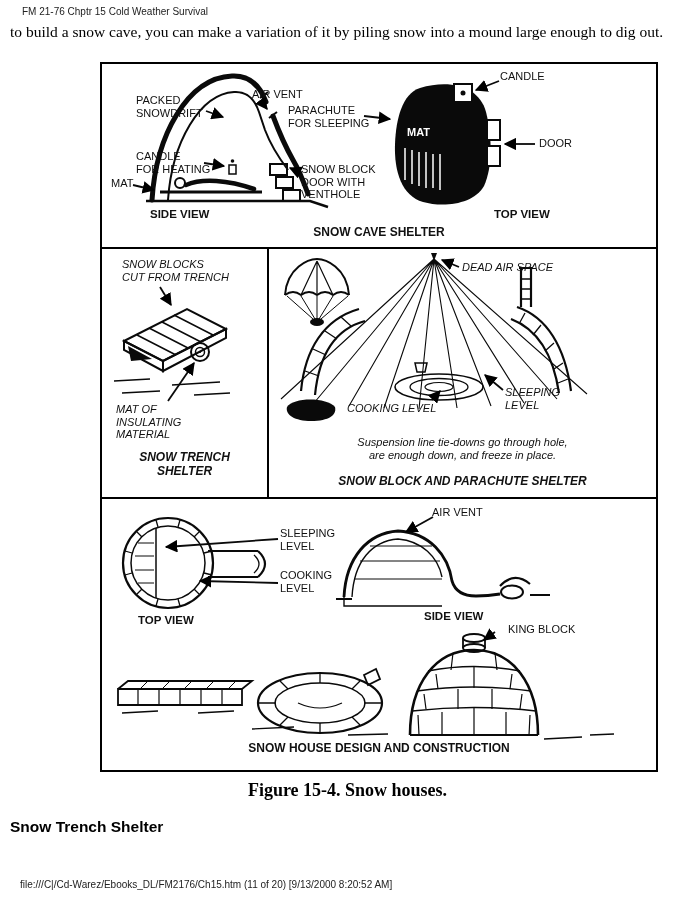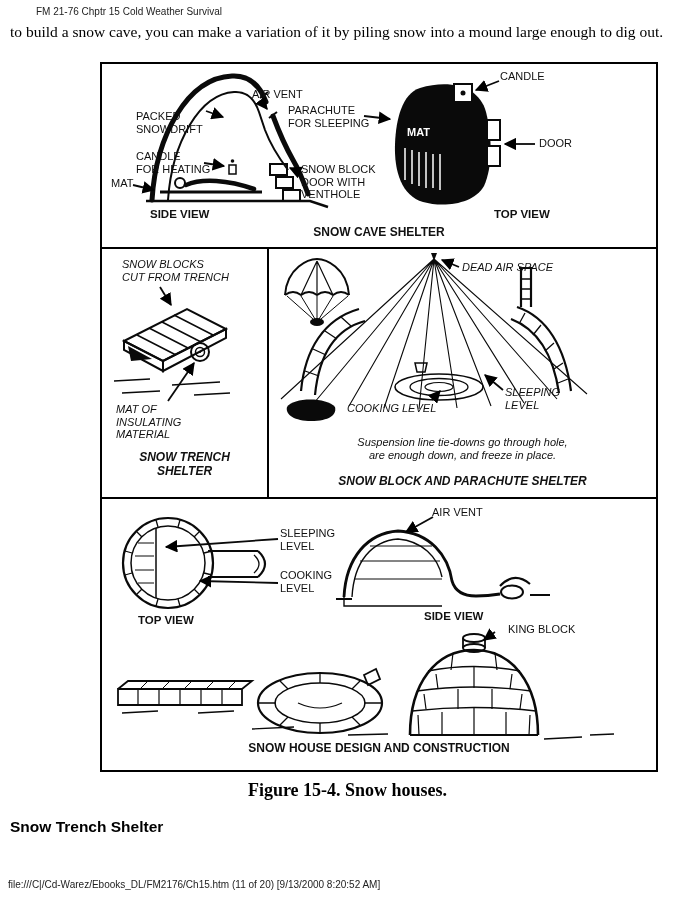--- a/index.html
+++ b/index.html
@@ -1,36 +1,36 @@
 <!DOCTYPE html>
 <html><head>
 <meta charset="utf-8">
 <style>
   * { margin:0; padding:0; box-sizing:border-box; }
   html,body { background:#fff; }
   body { width:695px; height:899px; font-family:"Liberation Sans",sans-serif; color:#000; }
   .page { position:relative; width:695px; height:899px; background:#fff; overflow:hidden; }
-  .hdr { position:absolute; left:36px; top:6px; font-size:10px; color:#222; }
+  .hdr { position:absolute; left:22px; top:6px; font-size:10px; color:#222; }
   .intro { position:absolute; left:10px; top:23px; width:680px; font-family:"Liberation Serif",serif; font-size:15.5px; }
   .figure-box { position:absolute; left:100px; top:62px; width:558px; height:710px; border:2px solid #000; background:#fff; }
   .panel { position:relative; width:100%; }
   .p1 { height:183px; }
   .p2 { height:250px; border-top:2px solid #000; display:flex;font-style:italic; }
   .p2l { position:relative; width:167px; height:100%; border-right:2px solid #000; }
   .p2r { position:relative; flex:1; height:100%; }
   .p3 { height:269px; border-top:2px solid #000; }
   svg.diagram { position:absolute; left:0; top:0; }
   .lbl { position:absolute; font-size:11px; line-height:1.15; white-space:pre-line; color:#111; }
   .lbl.b { font-weight:bold; font-size:11.5px; }
   .lbl.w { color:#fff; font-weight:bold; }
   .panel-caption { position:absolute; left:0; right:0; text-align:center; font-weight:bold; font-size:12px; white-space:pre-line; color:#111; }
   .note { position:absolute; left:0; right:0; text-align:center; font-size:11px; line-height:1.2; white-space:pre-line; color:#111; }
   .fig-caption { position:absolute; top:780px; left:0; width:695px; text-align:center; font-family:"Liberation Serif",serif; font-weight:bold; font-size:18px; }
   .section-heading { position:absolute; left:10px; top:818px; font-size:15.5px; font-weight:bold; }
-  .ftr { position:absolute; left:8px; top:879px; font-size:10px; color:#222; }
+  .ftr { position:absolute; left:20px; top:879px; font-size:10px; color:#222; }
 </style>
 </head>
 <body>
 
 <div class="page">
 
   <div class="hdr">FM 21-76 Chptr 15 Cold Weather Survival</div>
   <div class="intro">to build a snow cave, you can make a variation of it by piling snow into a mound large enough to dig out.</div>
 
   <div class="figure-box">
@@ -71,21 +71,21 @@
           <path d="M104,47 L121,53" marker-end="url(#ah1)"></path>
           <path d="M159,37 L165,45" marker-end="url(#ah1)"></path>
           <path d="M102,99 L122,102" marker-end="url(#ah1)"></path>
           <path d="M31,121 L52,126" marker-end="url(#ah1)"></path>
           <path d="M197,108 L188,104" marker-end="url(#ah1)"></path>
           <path d="M262,52 L288,55" marker-end="url(#ah1)"></path>
           <path d="M397,17 L374,26" marker-end="url(#ah1)"></path>
           <path d="M433,80 L403,80" marker-end="url(#ah1)"></path>
         </g>
       </svg>
-      <div class="lbl" style="left:34px;top:46px">PACKED
+      <div class="lbl" style="left:34px;top:30px">PACKED
 SNOWDRIFT</div>
       <div class="lbl" style="left:150px;top:24px">AIR VENT</div>
       <div class="lbl" style="left:34px;top:86px">CANDLE
 FOR HEATING</div>
       <div class="lbl" style="left:9px;top:113px">MAT</div>
       <div class="lbl b" style="left:48px;top:144px">SIDE VIEW</div>
       <div class="lbl" style="left:199px;top:99px">SNOW BLOCK
 DOOR WITH
 VENTHOLE</div>
       <div class="lbl" style="left:186px;top:40px">PARACHUTE

